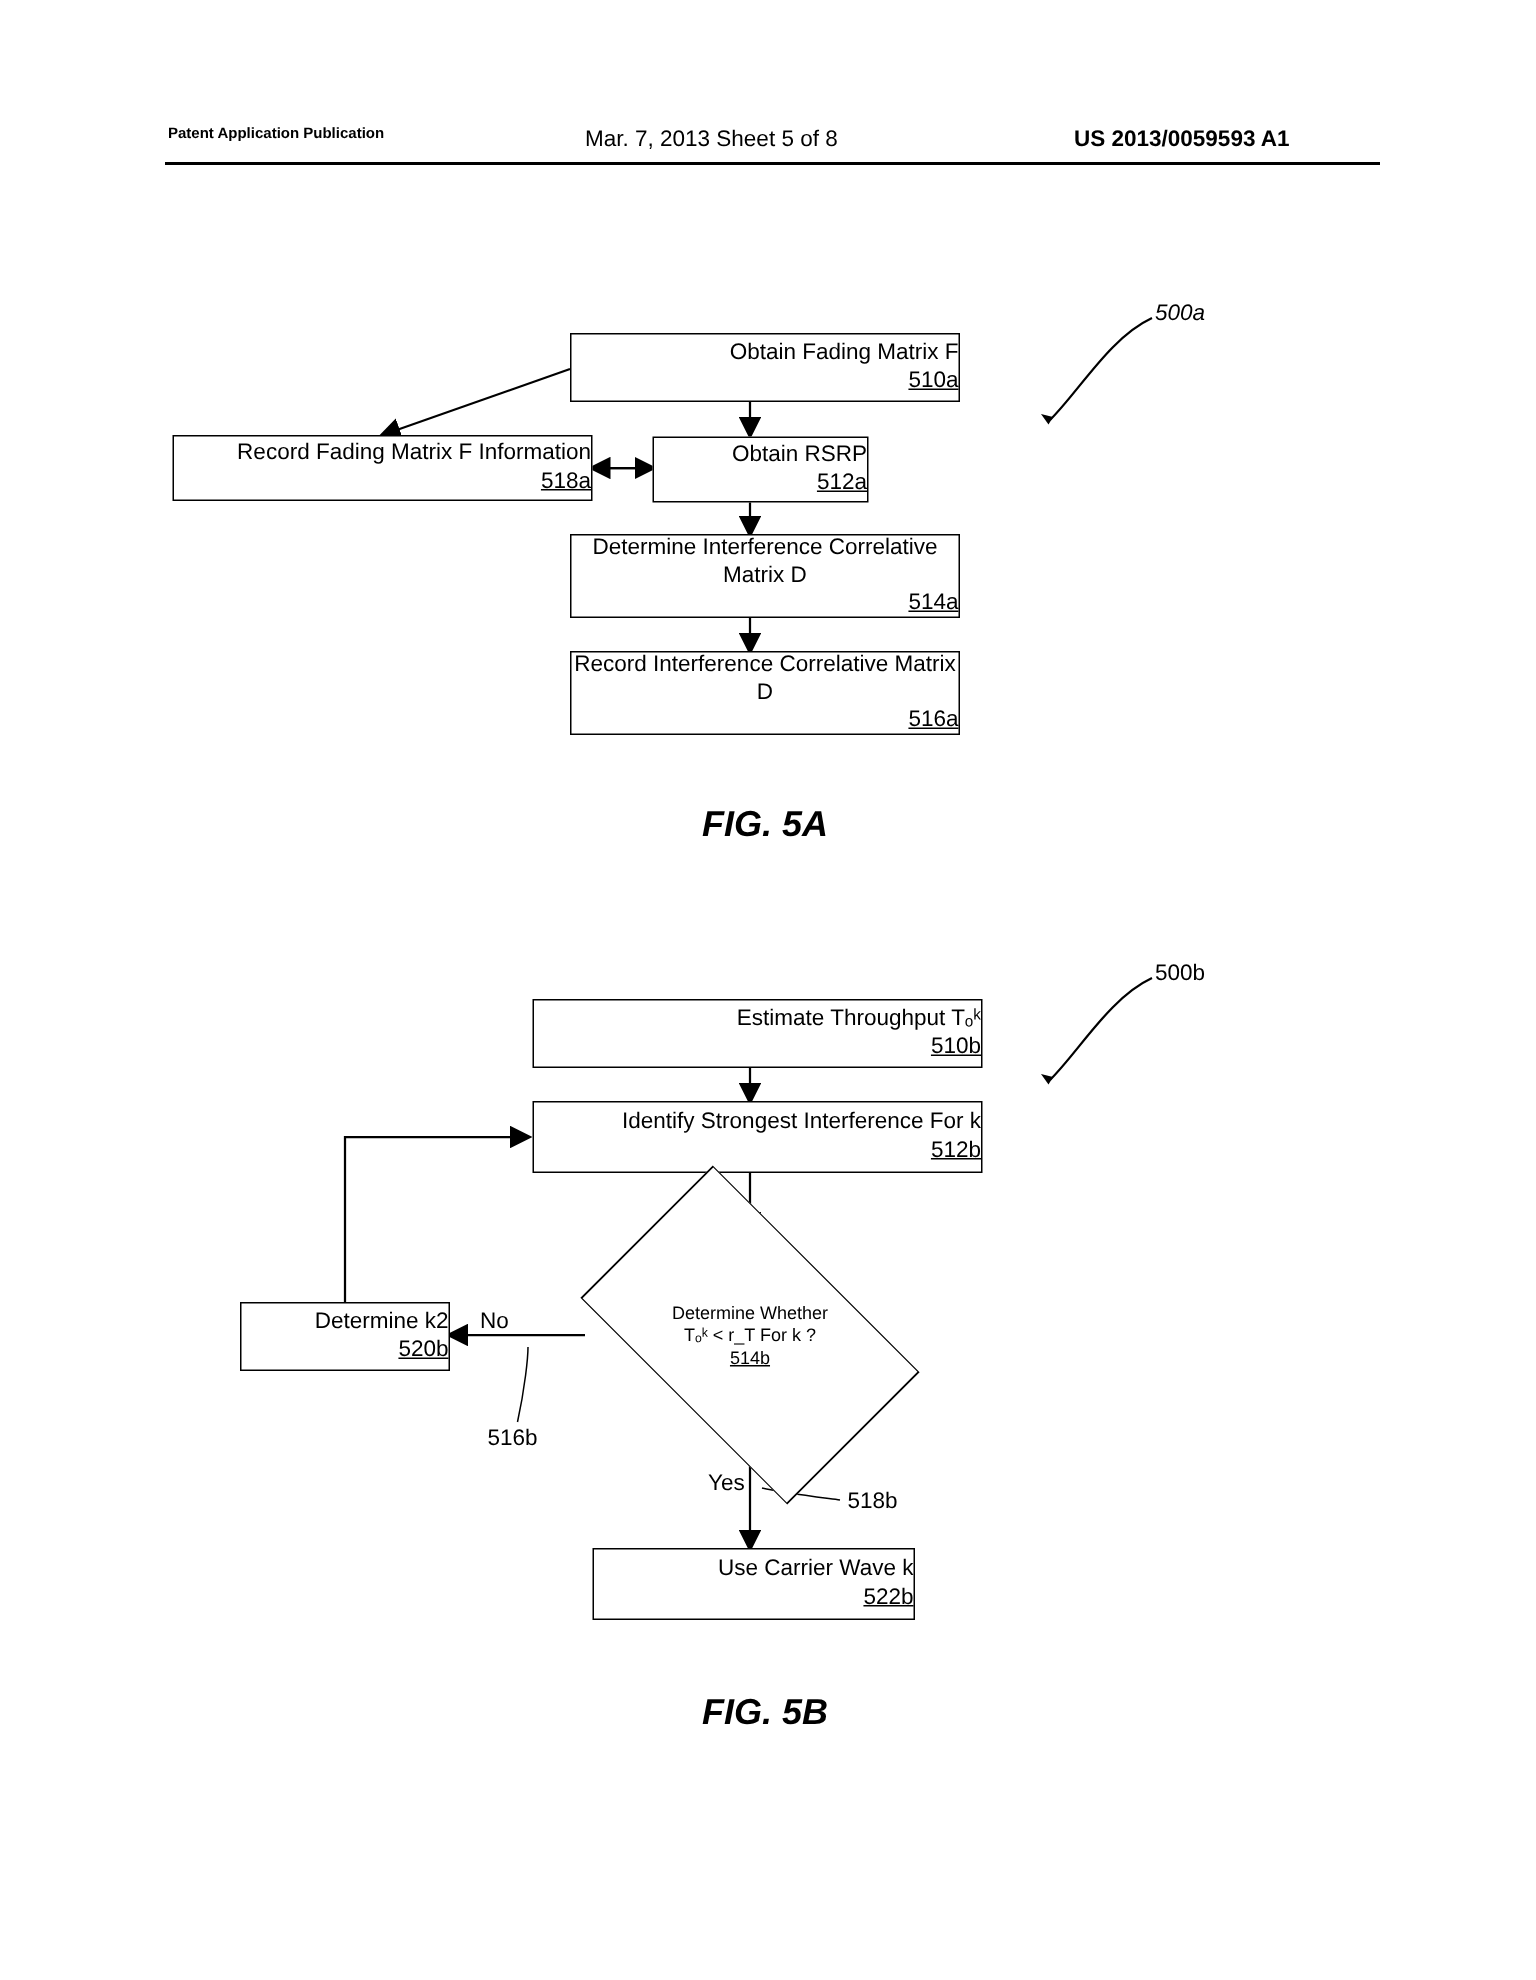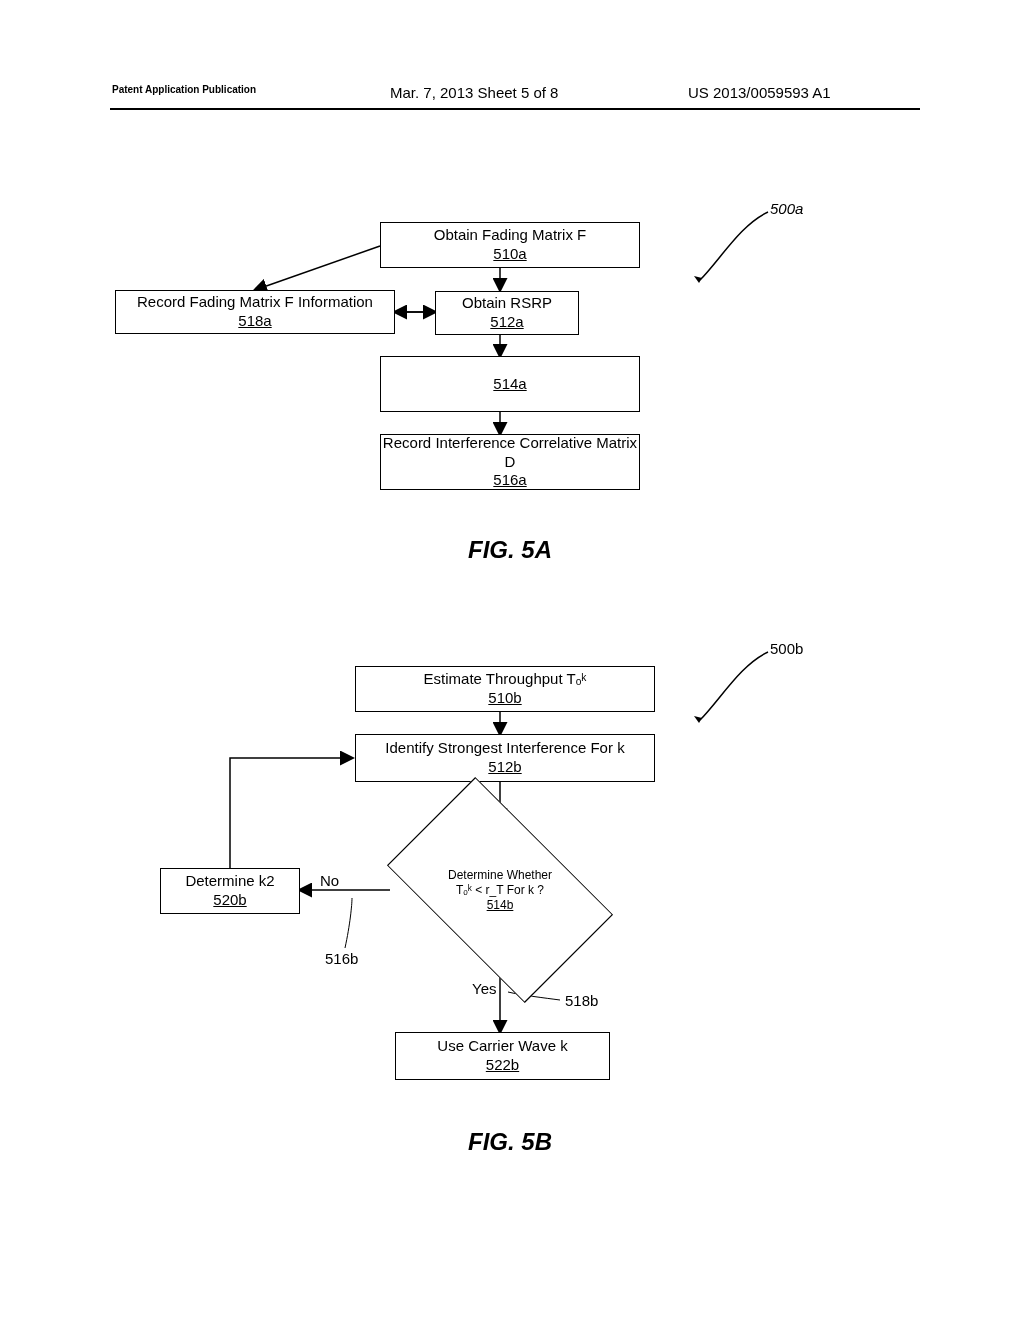--- a/index.html
+++ b/index.html
@@ -2,23 +2,23 @@
 <html><head>
 <meta charset="utf-8">
 <style>
   * { box-sizing: border-box; margin: 0; padding: 0; }
   html, body { width: 1024px; height: 1320px; background: #fff; font-family: Arial, Helvetica, sans-serif; color: #000; }
   .page { position: relative; width: 1024px; height: 1320px; }
   .header { position: absolute; top: 84px; left: 0; width: 1024px; }
   .header-line { position: absolute; top: 24px; left: 110px; width: 810px; border-top: 2px solid #000; }
   .hdr-left { position: absolute; left: 112px; top: 0; font-size: 10px; font-weight: bold; }
   .hdr-mid  { position: absolute; left: 390px; top: 0; font-size: 15px; }
-  .hdr-right{ position: absolute; left: 688px; top: 0; font-size: 15px; font-weight: normal; }
+  .hdr-right{ position: absolute; left: 716px; top: 0; font-size: 15px; font-weight: bold; }
 
-  .box { position: absolute; border: 1.5px solid #000; text-align: center; display: flex; flex-direction: column; align-items: center; justify-content: center; font-size: 15px; line-height: 1.25; background: #fff; }
+  .box { position: absolute; border: 1.5px solid #000; text-align: center; display: flex; flex-direction: column; align-items: flex-end; justify-content: center; font-size: 15px; line-height: 1.25; background: #fff; }
   .ref { text-decoration: underline; }
   .figlabel { position: absolute; font-style: italic; font-weight: bold; font-size: 24px; }
   .label { position: absolute; font-size: 15px; }
 
   
   .diamond-wrap { position: absolute; width: 220px; height: 140px; }
   .diamond { position: absolute; left: 50%; top: 50%; width: 156px; height: 156px; transform: translate(-50%, -50%) rotate(45deg) scaleX(1.25) scaleY(0.8); border: 1.5px solid #000; background: #fff; }
   .diamond-text { position: absolute; left: 0; top: 0; width: 100%; height: 100%; display: flex; flex-direction: column; align-items: center; justify-content: center; font-size: 12px; line-height: 1.25; text-align: center; }
 
   
@@ -66,20 +66,21 @@
     <div>Record Fading Matrix F Information</div>
     <div class="ref">518a</div>
   </div>
 
   <div class="box" style="left:435px; top:291px; width:144px; height:44px;">
     <div>Obtain RSRP</div>
     <div class="ref">512a</div>
   </div>
 
   <div class="box" style="left:380px; top:356px; width:260px; height:56px;">
+    <div>Determine Interference Correlative Matrix D</div>
     <div><span class="ref">514a</span></div>
   </div>
 
   <div class="box" style="left:380px; top:434px; width:260px; height:56px;">
     <div>Record Interference Correlative Matrix D</div>
     <div><span class="ref">516a</span></div>
   </div>
 
   <div class="figlabel" style="left:468px; top:536px;">FIG. 5A</div>
 

